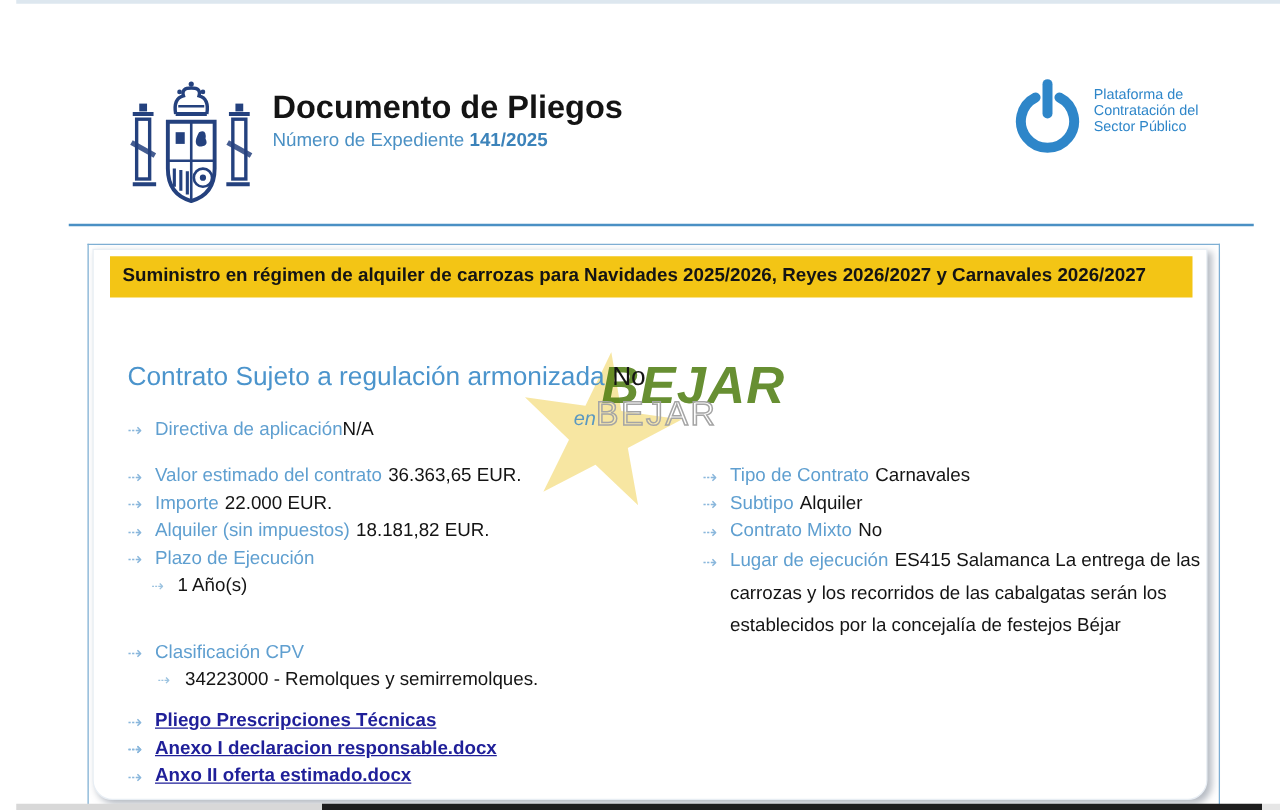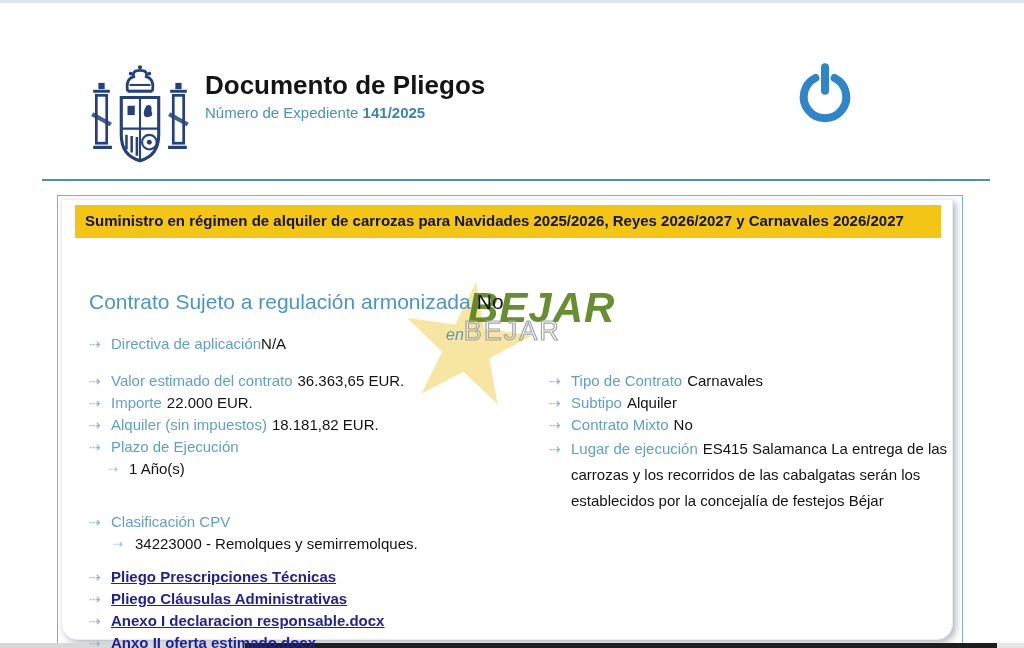--- a/index.html
+++ b/index.html
@@ -1,18 +1,18 @@
 <!DOCTYPE html>
 <html><head>
 <meta charset="utf-8">
 <style>
   * { margin:0; padding:0; box-sizing:border-box; }
   html,body { width:1024px; height:648px; overflow:hidden; background:#fff;
               font-family:"Liberation Sans", sans-serif; }
-  .stage { position:relative; width:888px; height:648px; background:#fff; }
+  .stage { position:relative; width:888px; height:648px; background:#fff;margin-left:13px; }
 
   .top-strip { position:absolute; left:0; top:0; width:1024px; height:3px; background:#dde7ef; }
 
   
   .coat { position:absolute; left:88px; top:60px; width:104px; height:112px; }
   .doc-title { position:absolute; left:205px; top:70px; font-size:26px; font-weight:bold; color:#141414; }
   .exped { position:absolute; left:205px; top:104px; font-size:15px; color:#4a90c4; }
   .exped b { color:#3c83ba; }
   .published { position:absolute; left:205px; top:123px; width:580px; font-size:15px;
                line-height:19px; color:#4a90c4; }
@@ -111,20 +111,21 @@
   </div>
 
   <div class="doc-title">Documento de Pliegos</div>
   <div class="exped"><span>Número de Expediente </span><b>141/2025</b></div>
 
   <div class="logo">
     <svg viewBox="0 0 56 62">
       <path d="M19 15 A 20 20 0 1 0 37 15" stroke="#2e86c9" stroke-width="7.5" fill="none" stroke-linecap="round"></path>
       <line x1="28" y1="5" x2="28" y2="27" stroke="#2e86c9" stroke-width="7.5" stroke-linecap="round"></line>
     </svg>
+    <div class="logo-text">Plataforma de Contratación del Sector Público</div>
   </div>
 
   <div class="rule"></div>
 
   <div class="panel"></div>
   <div class="card">
 
     <div class="banner">Suministro en régimen de alquiler de carrozas para Navidades 2025/2026, Reyes 2026/2027 y Carnavales 2026/2027</div>
 
     <div class="wm">
@@ -154,21 +155,21 @@
         <div class="row lugar"><span class="arrow">⇢</span><span>Lugar de ejecución</span><span class="val">ES415 Salamanca La entrega de las carrozas y los recorridos de las cabalgatas serán los establecidos por la concejalía de festejos Béjar</span></div>
       </div>
 
       <div class="cpv">
         <div class="row"><span class="arrow">⇢</span><span>Clasificación CPV</span></div>
         <div class="row sub2"><span class="arrow">⇢</span><span>34223000 - Remolques y semirremolques.</span></div>
       </div>
 
       <div class="links">
         <div class="row"><span class="arrow">⇢</span><a class="doclink">Pliego Prescripciones Técnicas</a></div>
-        <div class="row"><span class="arrow">⇢</span><a class="doclink">Pliego Cláusulas Administrativas</a></div>
+        <div class="row"><span class="arrow">⇢</span></div>
         <div class="row"><span class="arrow">⇢</span><a class="doclink">Anexo I declaracion responsable.docx</a></div>
         <div class="row"><span class="arrow">⇢</span><a class="doclink">Anxo II oferta estimado.docx</a></div>
       </div>
 
     </div>
   </div>
 
   <div class="bottom-strip"></div>
 </div>
 

